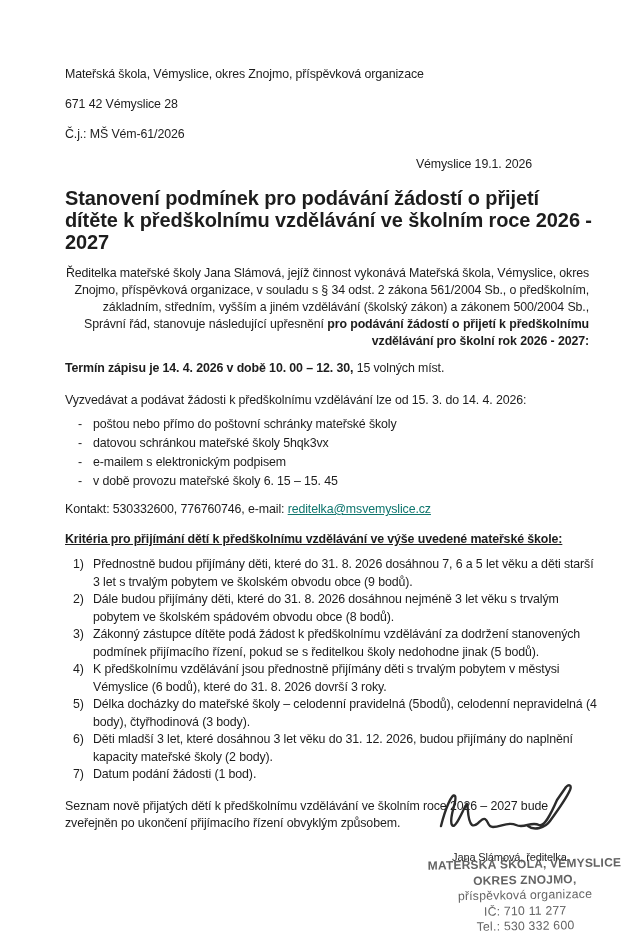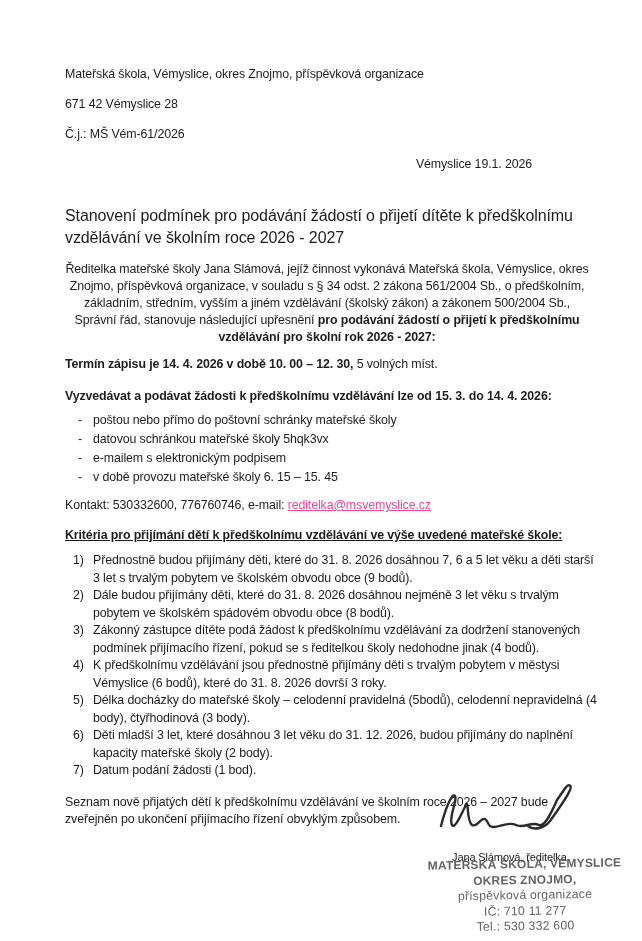--- a/index.html
+++ b/index.html
@@ -15,35 +15,35 @@
     letter-spacing:-0.12px;
   }
   .content{
     position:absolute;
     left:65px;top:66px;
     width:532px;
   }
   .hline{margin:0 0 13px 0;}
   .date-line{margin:13px 0 0 0;text-align:right;padding-right:65px;}
   .doc-title{
-    margin:32px 0 0 0;
-    font-size:16px;
-    font-weight:normal;
+    margin:14px 0 0 0;
+    font-size:20px;
+    font-weight:bold;
     line-height:22px;
     letter-spacing:-0.1px;
   }
-  .intro{margin:12px 8px 0 0;text-align:center;}
+  .intro{margin:12px 8px 0 0;text-align:right;}
   .termin{margin:10px 0 0 0;}
-  .submission-heading{margin:15px 0 0 0;font-weight:bold;}
+  .submission-heading{margin:15px 0 0 0;font-weight:normal;}
   .dash-list{margin:6px 0 0 0;}
   .dash-row{display:flex;line-height:19px;}
   .dash-row .dash{width:15px;padding-left:13px;flex:0 0 auto;}
   .dash-row .dash-text{flex:1;}
   .contact-line{margin:10px 0 0 0;}
-  a.email{color:#ec4899;text-decoration:underline;}
+  a.email{color:#0f766e;text-decoration:underline;}
   .criteria-heading{margin:13px 0 0 0;font-weight:bold;text-decoration:underline;}
   .num-list{margin:8px 0 0 0;}
   .num-row{display:flex;line-height:17.5px;}
   .num-row .num{width:20px;padding-left:8px;flex:0 0 auto;}
   .num-row .num-text{flex:1;}
   .closing{margin:14px 0 0 0;}
   strong{font-weight:bold;}
   .signature-block{
     position:absolute;left:438px;top:780px;
     width:160px;height:62px;
@@ -74,21 +74,21 @@
     <p class="hline">Mateřská škola, Vémyslice, okres Znojmo, příspěvková organizace</p>
     <p class="hline">671 42 Vémyslice 28</p>
     <p class="hline">Č.j.: MŠ Vém-61/2026</p>
 
     <p class="date-line">Vémyslice 19.1. 2026</p>
 
     <h1 class="doc-title">Stanovení podmínek pro podávání žádostí o přijetí dítěte k předškolnímu vzdělávání ve školním roce 2026 - 2027</h1>
 
     <p class="intro"><span>Ředitelka mateřské školy Jana Slámová, jejíž činnost vykonává Mateřská škola, Vémyslice, okres Znojmo, příspěvková organizace, v souladu s § 34 odst. 2 zákona 561/2004 Sb., o předškolním, základním, středním, vyšším a jiném vzdělávání (školský zákon) a zákonem 500/2004 Sb., Správní řád, stanovuje následující upřesnění </span><strong>pro podávání žádostí o přijetí k předškolnímu vzdělávání pro školní rok 2026 - 2027:</strong></p>
 
-    <p class="termin"><strong>Termín zápisu je 14. 4. 2026 v době 10. 00 – 12. 30,</strong><span> 5 volných míst.</span></p>
+    <p class="termin"><strong>Termín zápisu je 14. 4. 2026 v době 10. 00 – 12. 30,</strong><span> 15 volných míst.</span></p>
 
     <p class="submission-heading">Vyzvedávat a podávat žádosti k předškolnímu vzdělávání lze od 15. 3. do 14. 4. 2026:</p>
 
     <div class="dash-list">
       <div class="dash-row">
         <span class="dash">-</span>
         <span class="dash-text">poštou nebo přímo do poštovní schránky mateřské školy</span>
       </div>
       <div class="dash-row">
         <span class="dash">-</span>
@@ -112,21 +112,21 @@
       <div class="num-row">
         <span class="num">1)</span>
         <span class="num-text">Přednostně budou přijímány děti, které do 31. 8. 2026 dosáhnou 7, 6 a 5 let věku a děti starší 3 let s trvalým pobytem ve školském obvodu obce (9 bodů).</span>
       </div>
       <div class="num-row">
         <span class="num">2)</span>
         <span class="num-text">Dále budou přijímány děti, které do 31. 8. 2026 dosáhnou nejméně 3 let věku s trvalým pobytem ve školském spádovém obvodu obce (8 bodů).</span>
       </div>
       <div class="num-row">
         <span class="num">3)</span>
-        <span class="num-text">Zákonný zástupce dítěte podá žádost k předškolnímu vzdělávání za dodržení stanovených podmínek přijímacího řízení, pokud se s ředitelkou školy nedohodne jinak (4 bodů).</span>
+        <span class="num-text">Zákonný zástupce dítěte podá žádost k předškolnímu vzdělávání za dodržení stanovených podmínek přijímacího řízení, pokud se s ředitelkou školy nedohodne jinak (5 bodů).</span>
       </div>
       <div class="num-row">
         <span class="num">4)</span>
         <span class="num-text">K předškolnímu vzdělávání jsou přednostně přijímány děti s trvalým pobytem v městysi Vémyslice (6 bodů), které do 31. 8. 2026 dovrší 3 roky.</span>
       </div>
       <div class="num-row">
         <span class="num">5)</span>
         <span class="num-text">Délka docházky do mateřské školy – celodenní pravidelná (5bodů), celodenní nepravidelná (4 body), čtyřhodinová (3 body).</span>
       </div>
       <div class="num-row">

